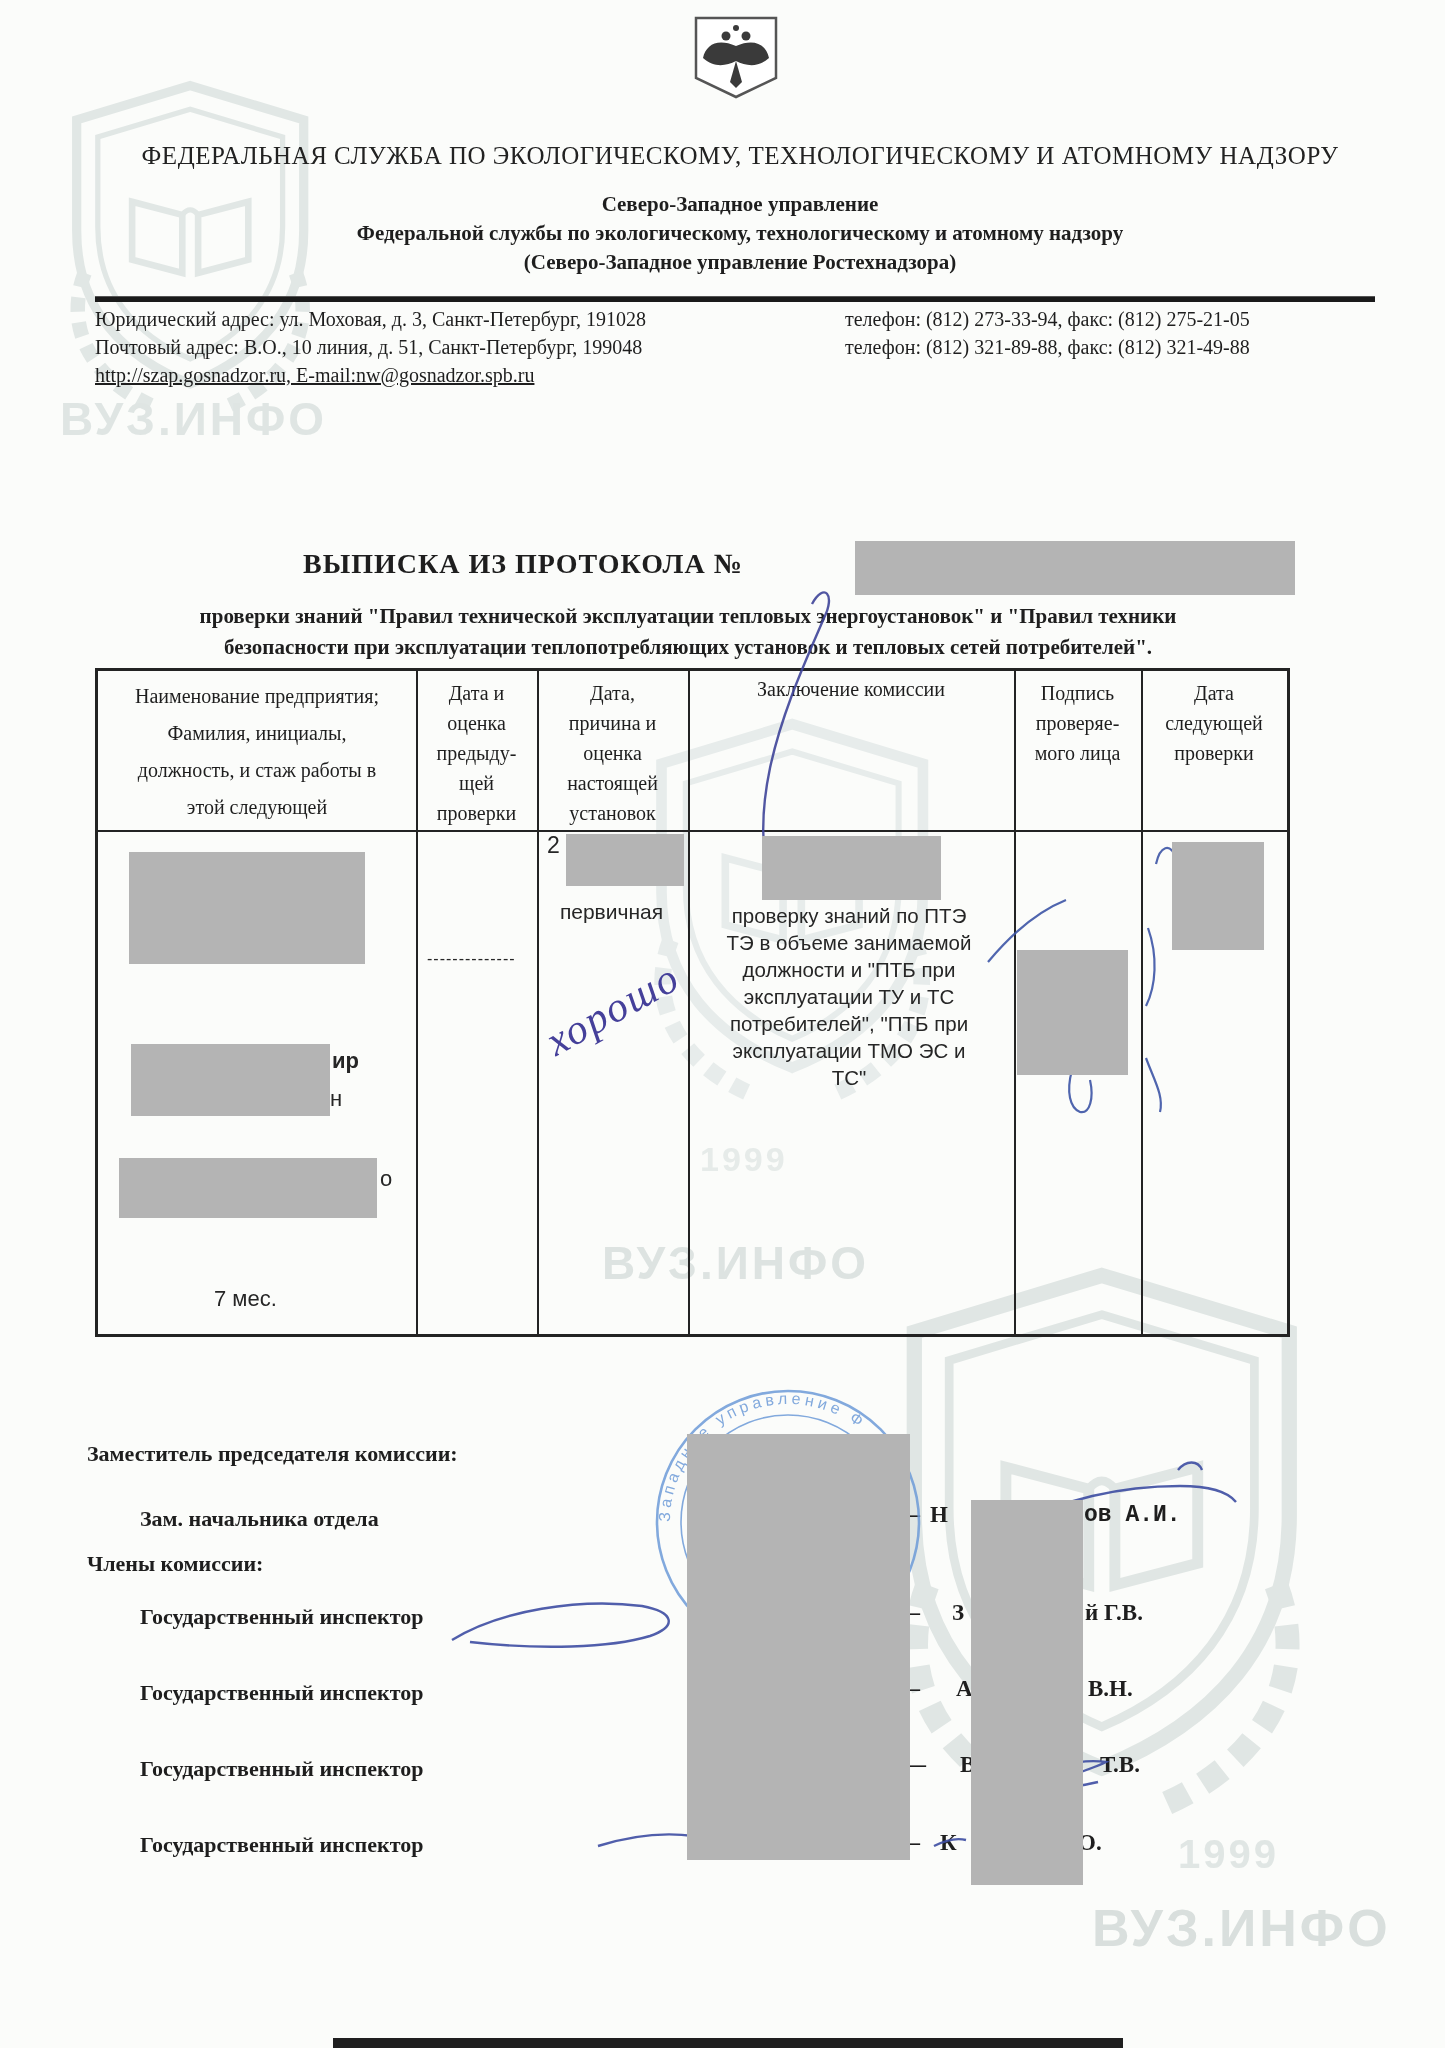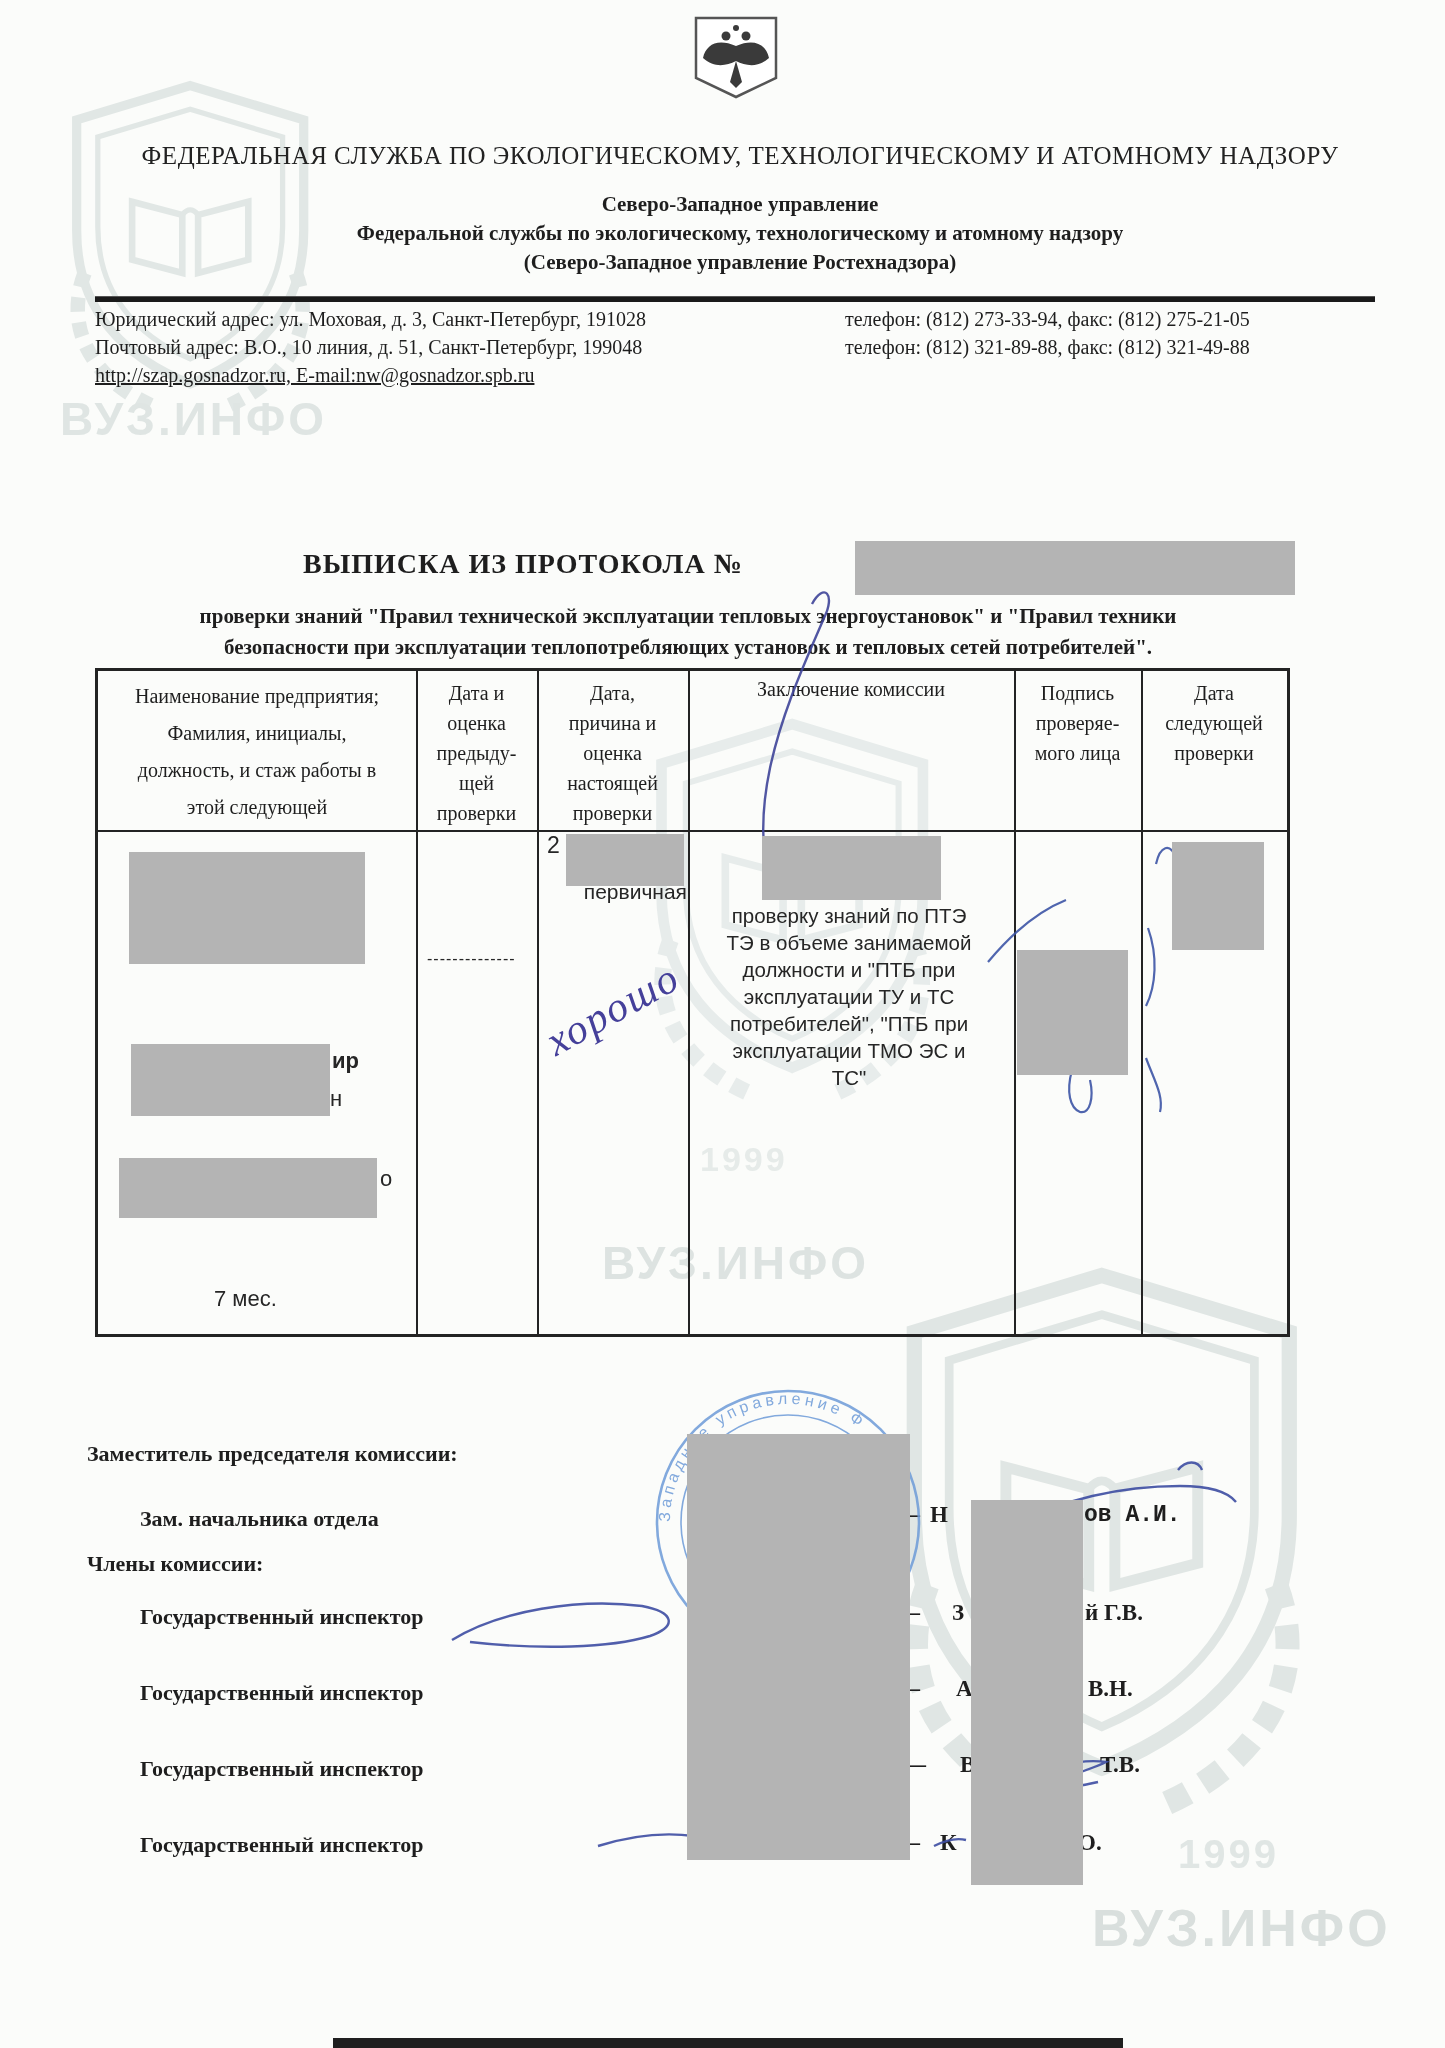--- a/index.html
+++ b/index.html
@@ -106,39 +106,39 @@
 этой следующей</div>
     <div class="th prewrap" style="left:318px;width:121px;line-height:30px;">Дата и
 оценка
 предыду-
 щей
 проверки</div>
     <div class="th prewrap" style="left:439px;width:151px;line-height:30px;">Дата,
 причина и
 оценка
 настоящей
-проверки</div>
+установок</div>
     <div class="th" style="left:590px;width:326px;">Заключение комиссии</div>
     <div class="th prewrap" style="left:916px;width:127px;line-height:30px;">Подпись
 проверяе-
 мого лица</div>
     <div class="th prewrap" style="left:1043px;width:146px;line-height:30px;">Дата
 следующей
 проверки</div>
   </div>
 
   <div class="abs fill" style="left:332px;top:1048px;font-size:22px;font-weight:bold;">ир</div>
   <div class="abs fill" style="left:330px;top:1086px;font-size:22px;">н</div>
   <div class="abs fill" style="left:380px;top:1166px;font-size:22px;">о</div>
   <div class="abs fill" style="left:214px;top:1286px;font-size:22px;">7 мес.</div>
 
   <div class="abs fill" style="left:427px;top:950px;font-size:16px;letter-spacing:1px;">--------------</div>
 
   <div class="abs fill" style="left:547px;top:832px;font-size:23px;">2</div>
-  <div class="abs fill ctr" style="left:536px;top:880px;width:151px;text-align:right;">первичная</div>
+  <div class="abs fill ctr" style="left:536px;top:900px;width:151px;">первичная</div>
   <div class="abs handwrite" style="left:540px;top:985px;font-size:42px;letter-spacing:2px;transform:rotate(-29deg);">хорошо</div>
 
   <div class="abs fill ctr prewrap" style="left:693px;top:902px;width:312px;font-size:20.5px;line-height:27px;">проверку знаний по ПТЭ
 ТЭ в объеме занимаемой
 должности и "ПТБ при
 эксплуатации ТУ и ТС
 потребителей",  "ПТБ при
 эксплуатации ТМО ЭС и
 ТС"</div>
 

